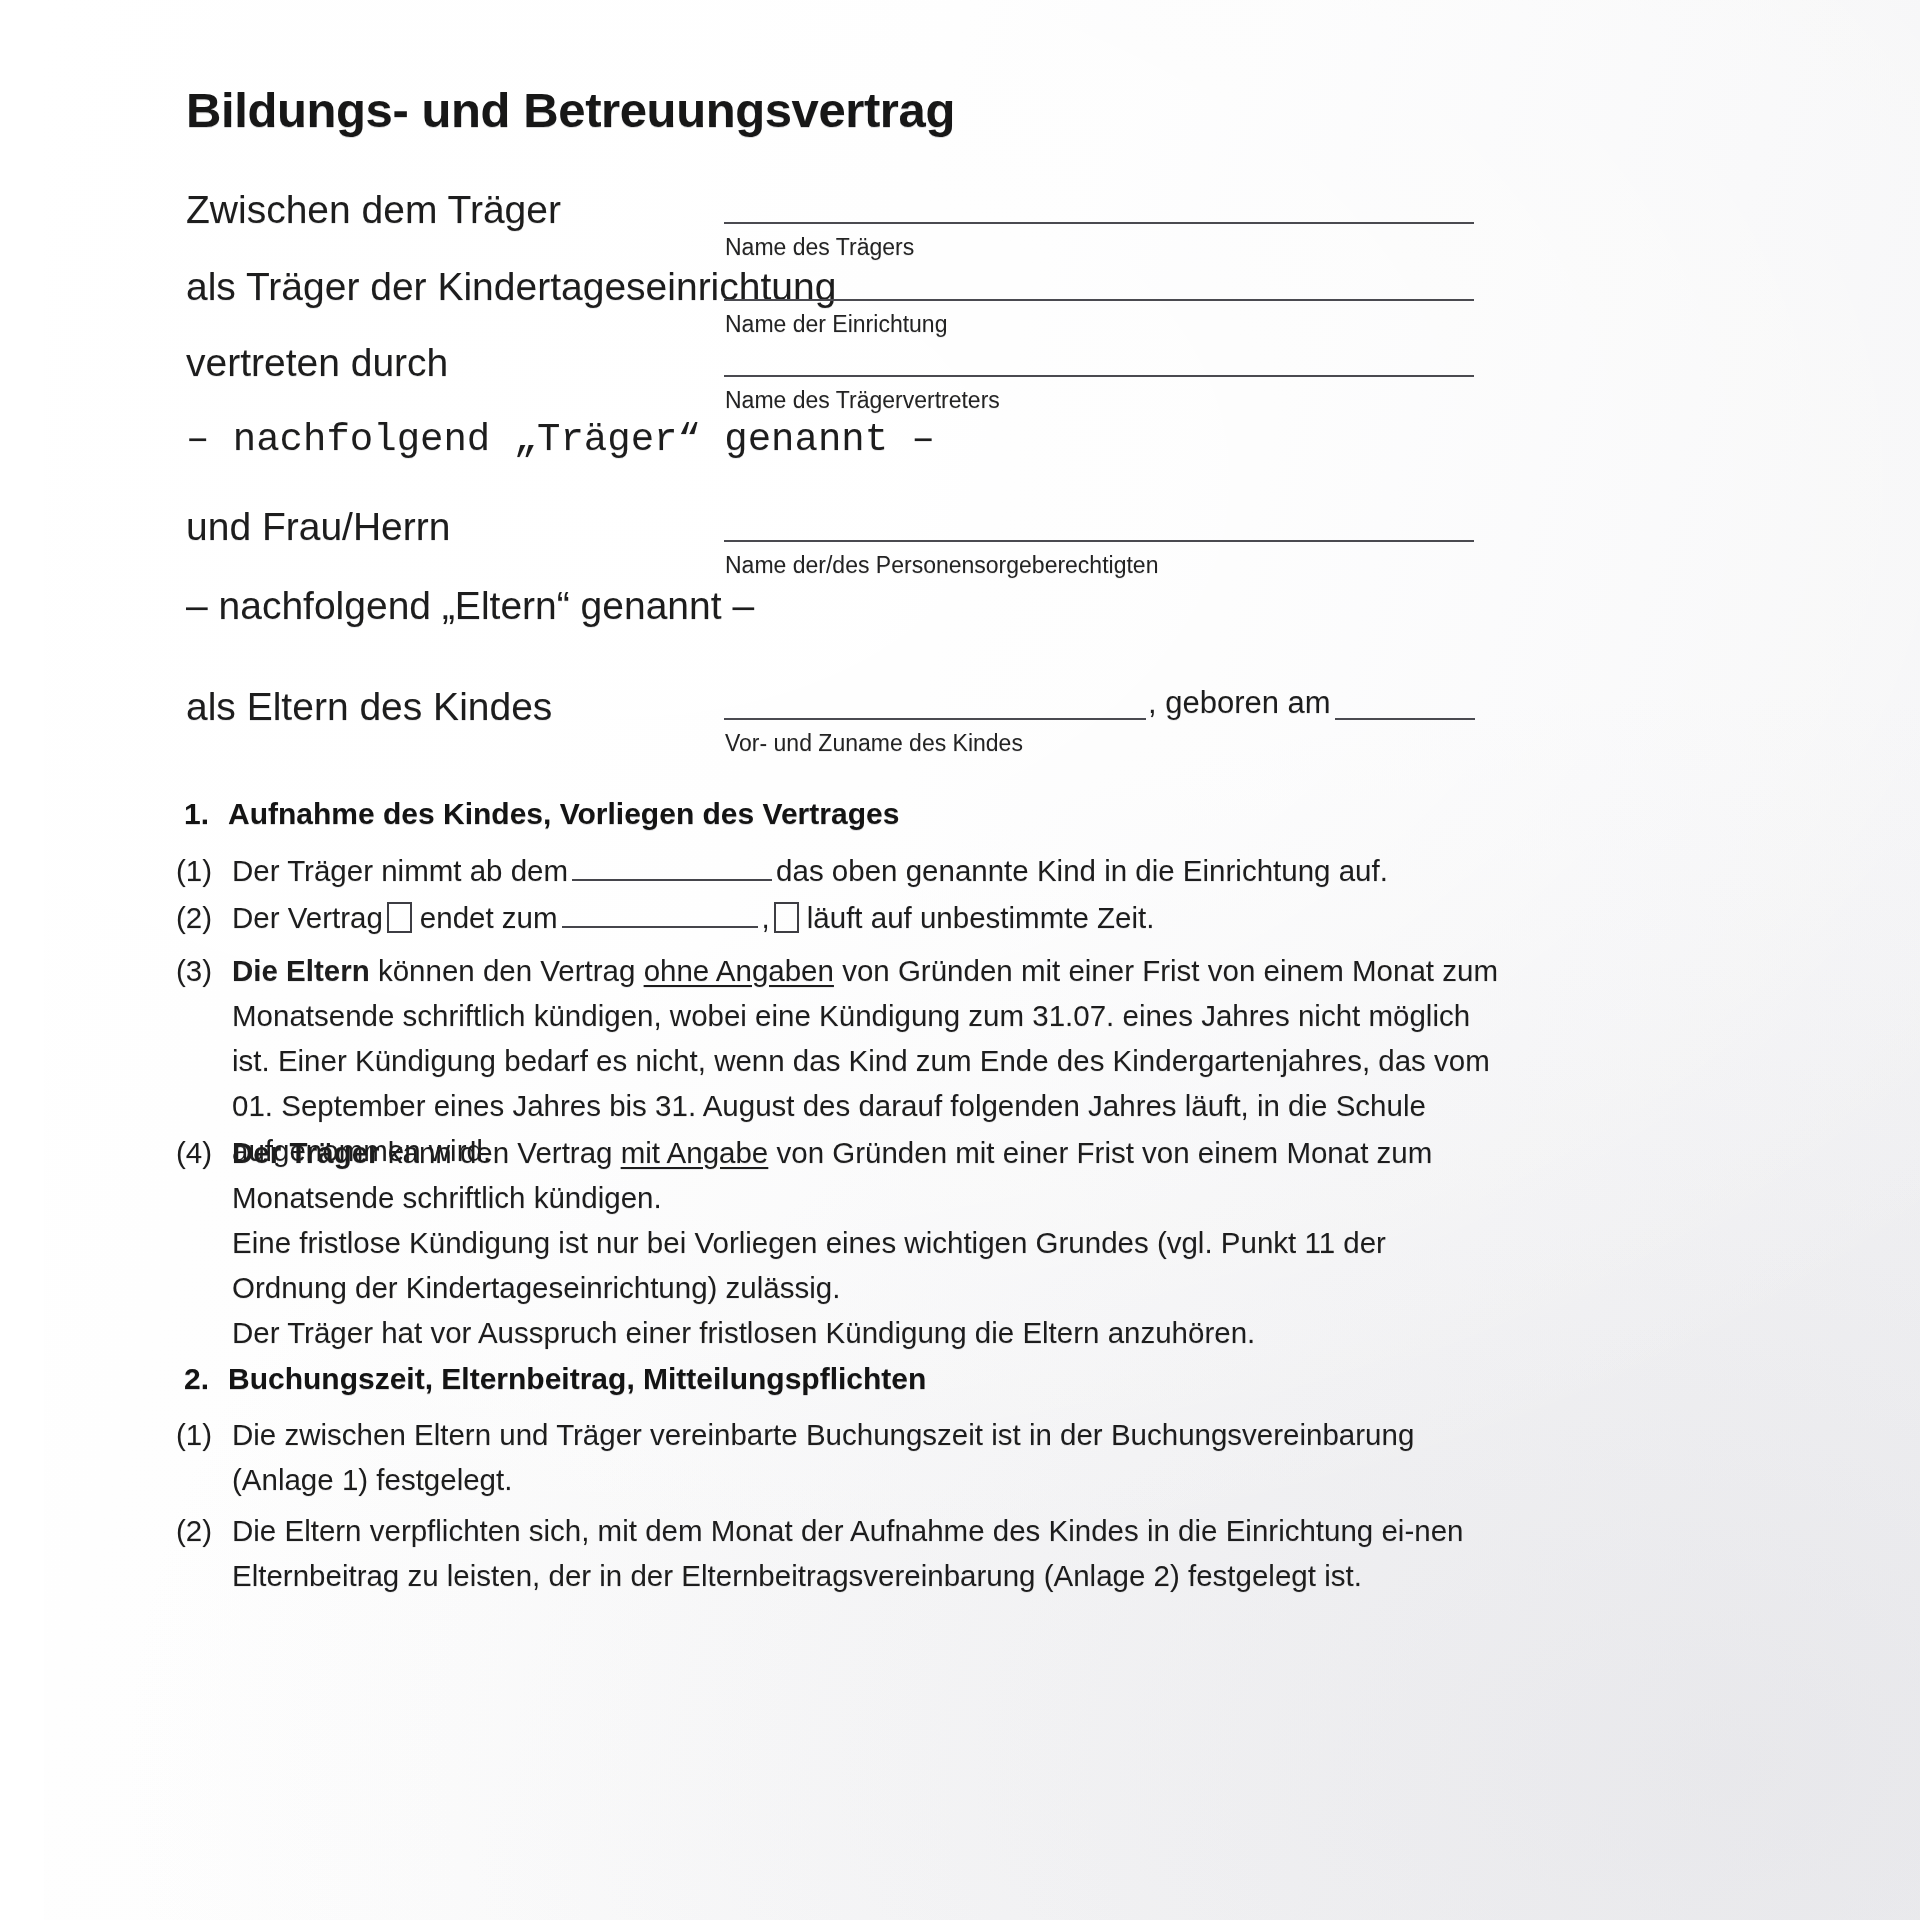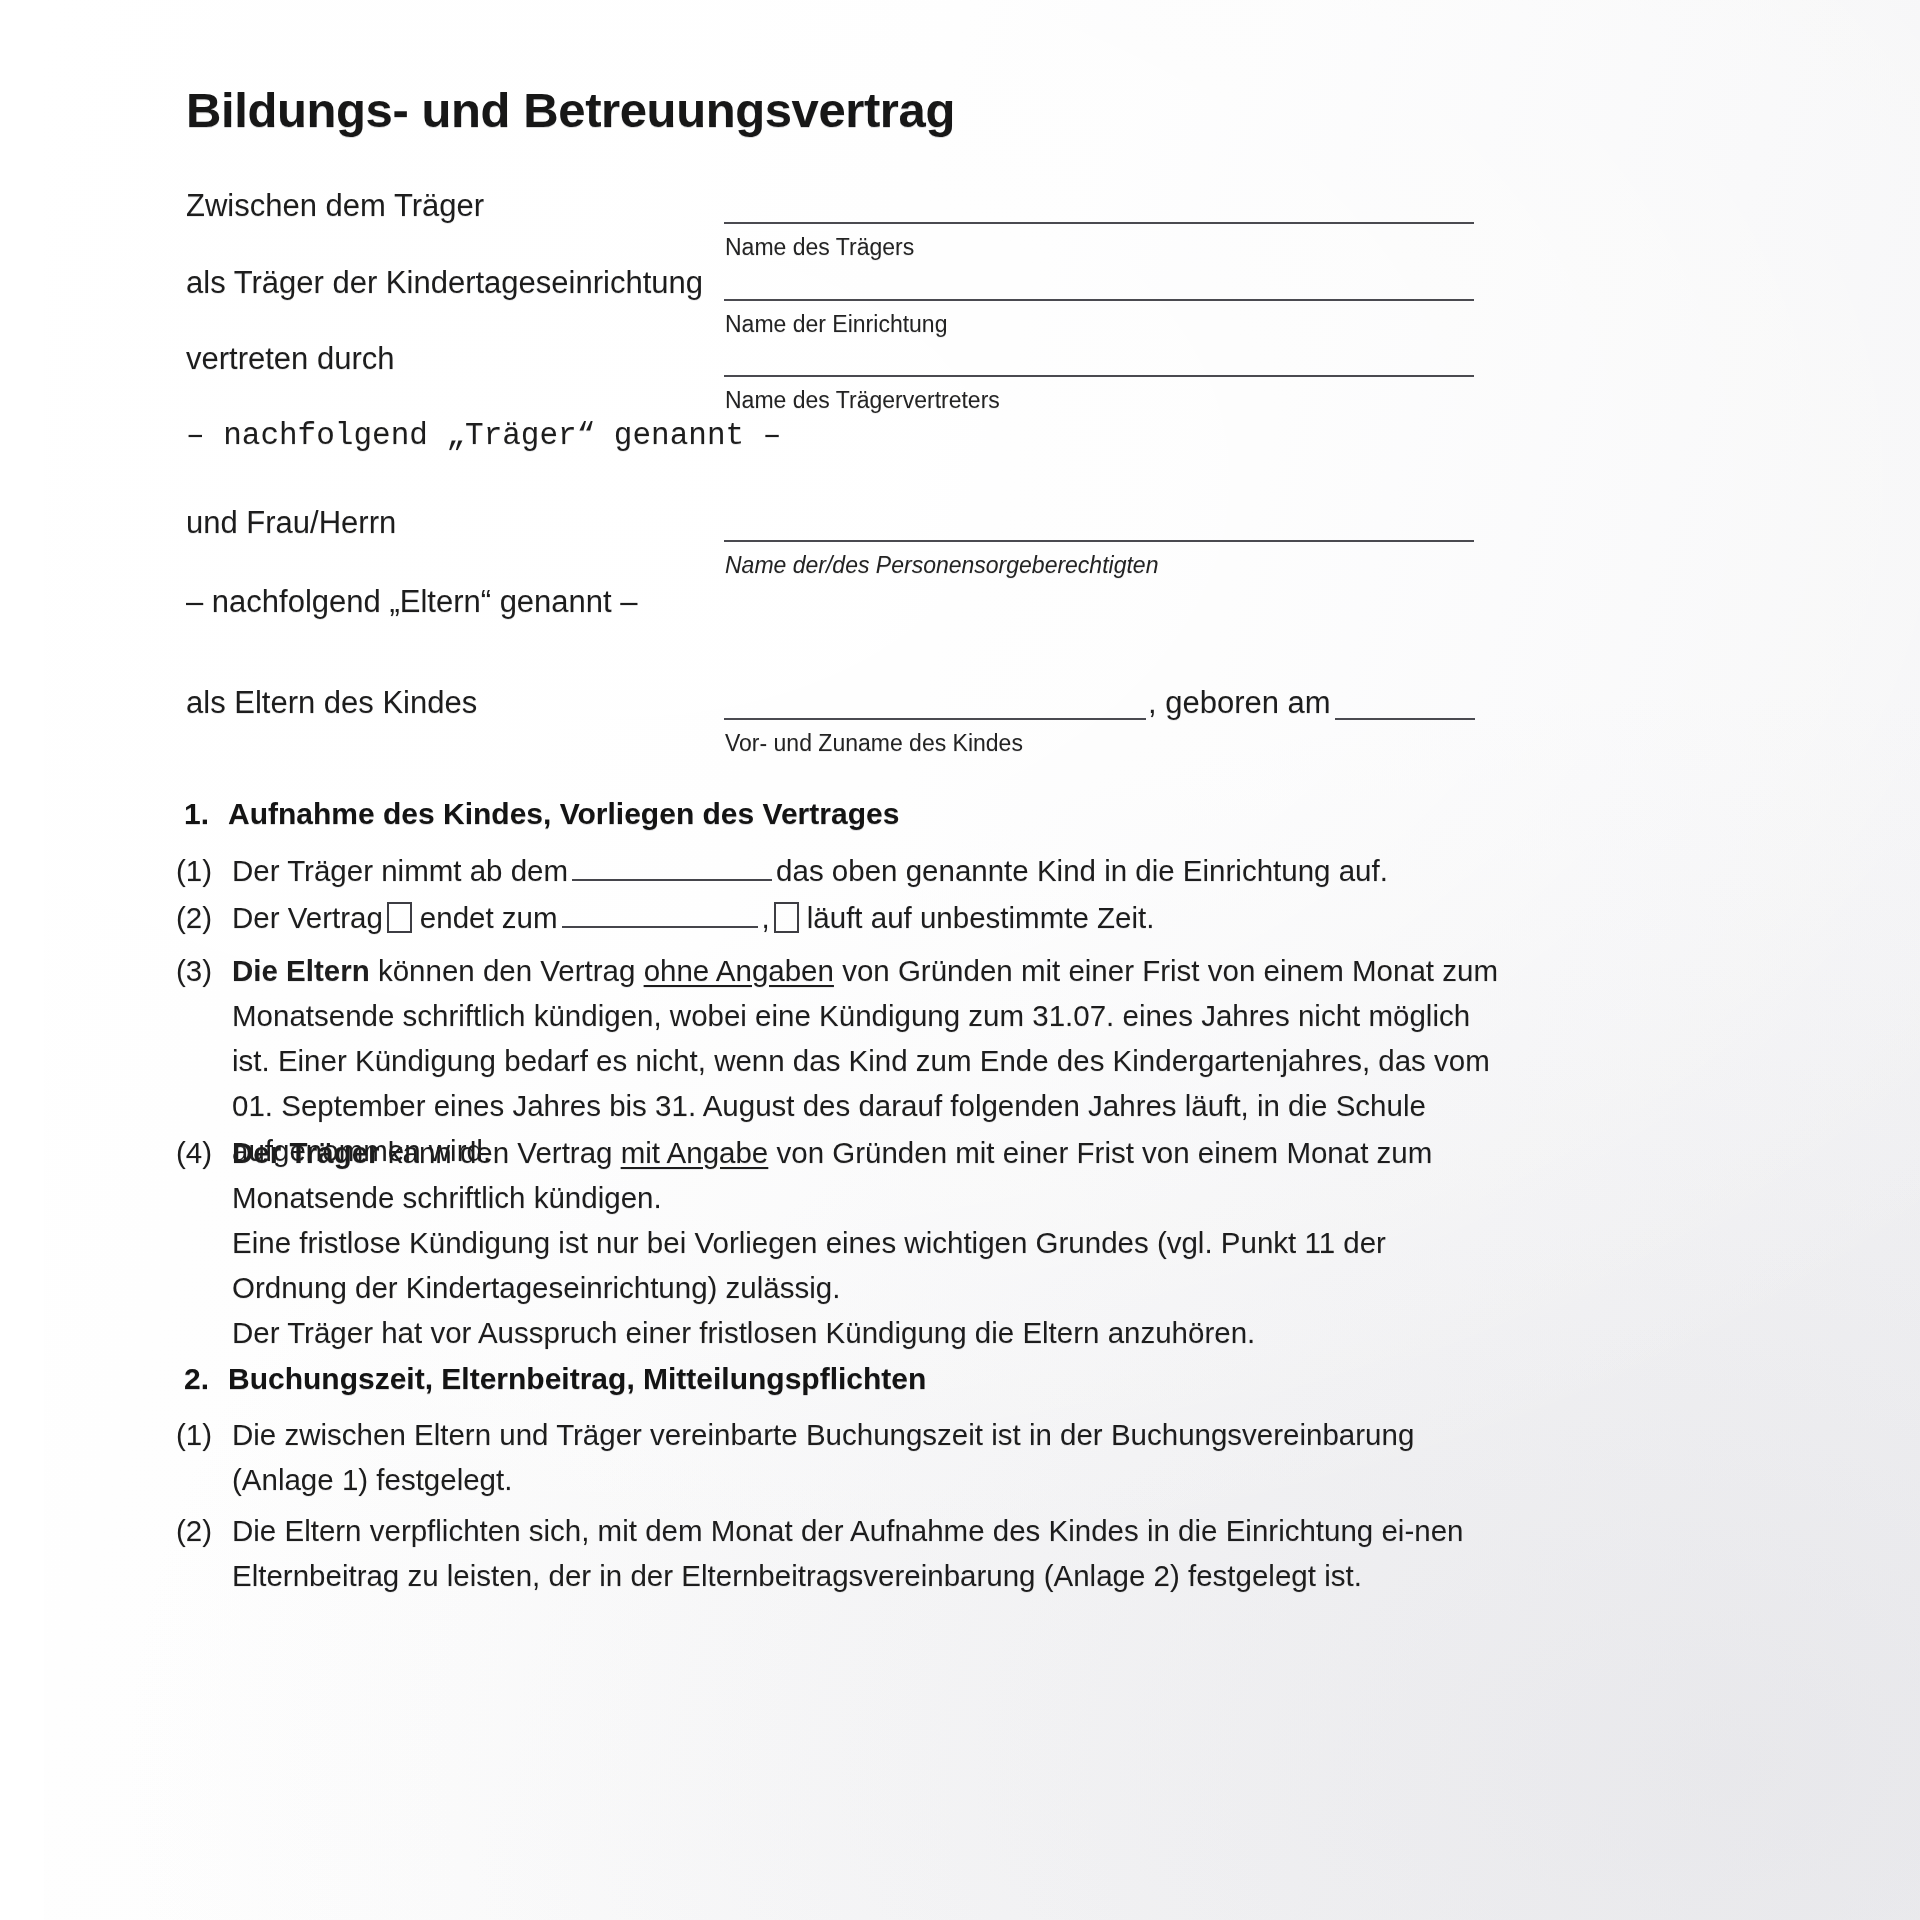--- a/index.html
+++ b/index.html
@@ -68,21 +68,21 @@
   }
 
   
   .parties {
     position: absolute;
     left: 0;
     top: 0;
   }
   .party-label {
     position: absolute;
-    font-size: 31px;
+    font-size: 39px;
     color: #1d1d1d;
     white-space: nowrap;
     text-shadow: 0 1px 0 rgba(140,140,145,0.18);
   }
   .field-line {
     position: absolute;
     border-bottom: 2.5px solid #4a4a50;
     height: 0;
   }
   .field-caption {
@@ -178,21 +178,21 @@
       <div class="field-caption" style="left:681px; top:311px;">Name der Einrichtung</div>
 
       <div class="party-label" style="left:142px; top:341px;">vertreten durch</div>
       <div class="field-line" style="left:680px; top:375px; width:750px;"></div>
       <div class="field-caption" style="left:681px; top:387px;">Name des Trägervertreters</div>
 
       <div class="party-label" style="left:142px; top:418px;font-family:Liberation Mono, monospace;">– nachfolgend „Träger“ genannt –</div>
 
       <div class="party-label" style="left:142px; top:505px;">und Frau/Herrn</div>
       <div class="field-line" style="left:680px; top:540px; width:750px;"></div>
-      <div class="field-caption" style="left:681px; top:552px;font-style:italic;">Name der/des Personensorgeberechtigten</div>
+      <div class="field-caption" style="left:681px; top:552px;">Name der/des Personensorgeberechtigten</div>
 
       <div class="party-label" style="left:142px; top:584px;">– nachfolgend „Eltern“ genannt –</div>
 
       <div class="party-label" style="left:142px; top:685px;text-align:center;">als Eltern des Kindes</div>
       <div class="field-line" style="left:680px; top:718px; width:422px;"></div>
       <div class="field-caption" style="left:681px; top:730px;">Vor- und Zuname des Kindes</div>
       <div class="inline-txt" style="left:1104px; top:685px;">, geboren am</div>
       <div class="field-line" style="left:1291px; top:718px; width:140px;"></div>
     </div>
 

